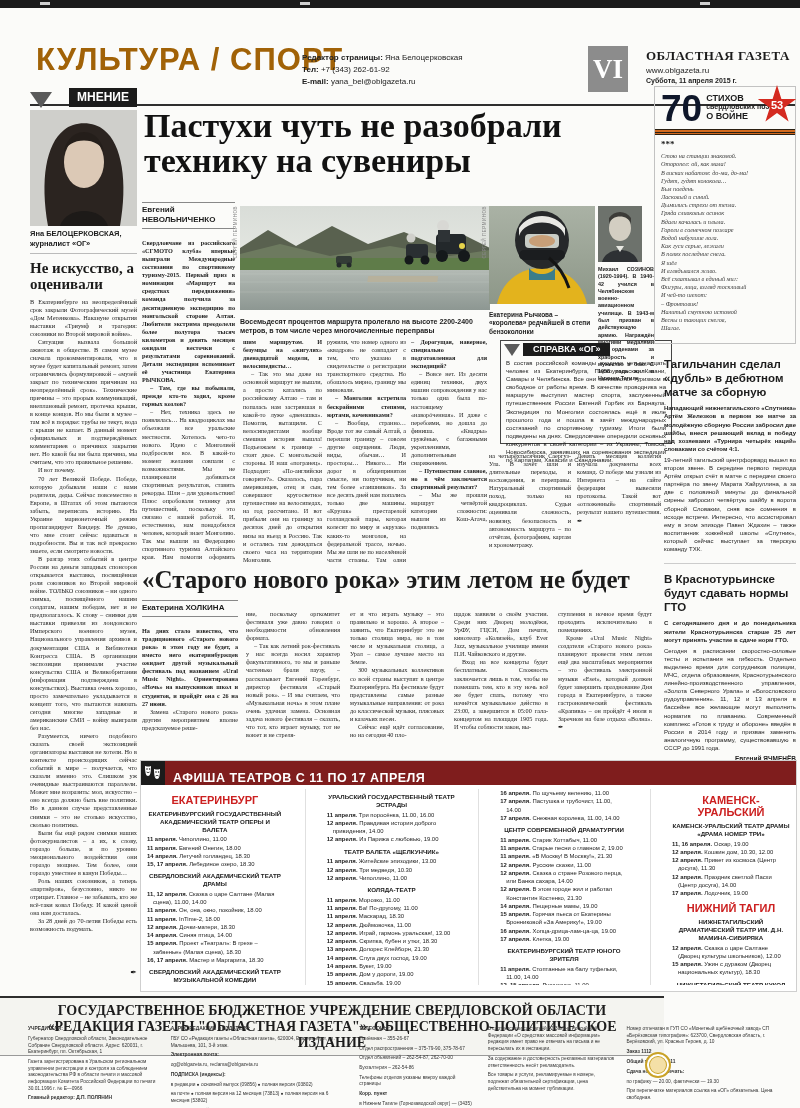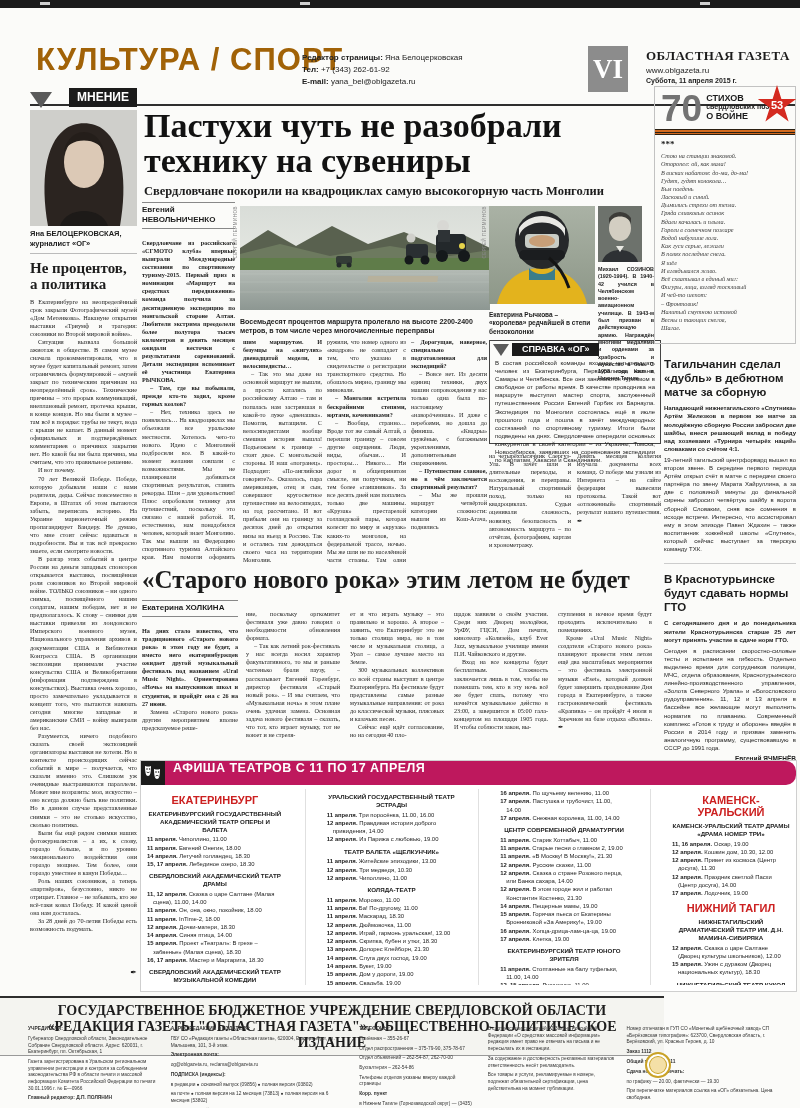--- a/index.html
+++ b/index.html
@@ -55,21 +55,21 @@
   .spravka-title{background:#1b1b1b;color:#fff;font-family:"Liberation Sans",sans-serif;font-weight:bold;
        font-size:9px;padding:1px 10px 2px;}
   .spravka .para{font-family:"Liberation Sans",sans-serif;font-size:6px;line-height:1.35;}
   .poetbio{font-family:"Liberation Sans",sans-serif;font-weight:bold;font-size:5.4px;line-height:1.35;text-align:justify;}
   
   .rock-headline{left:142px;top:566px;width:522px;font-size:25px;font-weight:bold;}
   .rock .para{font-size:6.2px;line-height:1.3;}
   
   .poems{left:654px;top:86px;width:142px;height:258px;border:1px solid #c2c2c2;padding:4px 6px;box-sizing:border-box;}
   .p70row{display:flex;align-items:flex-start;position:relative;}
-  .p70{font-family:"Liberation Sans",sans-serif;font-weight:bold;font-size:37px;line-height:.95;color:#737373;}
+  .p70{font-family:"Liberation Sans",sans-serif;font-weight:bold;font-size:37px;line-height:.95;color:#0f172a;}
   .p70labels{margin-left:4px;font-family:"Liberation Sans",sans-serif;font-weight:bold;line-height:1.15;margin-top:2px;}
   .pl1{font-size:9px;} .pl2{font-size:7px;} .pl3{font-size:9px;}
   .star{position:absolute;right:-8px;top:-6px;width:40px;height:40px;background:#d42a20;
        clip-path:polygon(50% 0%,61% 35%,98% 35%,68% 57%,79% 91%,50% 70%,21% 91%,32% 57%,2% 35%,39% 35%);
        display:flex;align-items:center;justify-content:center;color:#fff;font-family:"Liberation Sans",sans-serif;
        font-weight:bold;font-size:11px;}
   .ribbon{height:6px;margin:3px -6px 4px;background:repeating-linear-gradient(180deg,#2b2013 0 1.3px,#d2691e 1.3px 2.6px);}
   .poem-title{font-weight:bold;font-size:9px;margin:2px 0 3px;}
   .poem .para{font-style:italic;font-size:6.2px;line-height:1.32;text-align:left;text-indent:0 !important;color:#3a3a3a;}
   
@@ -78,21 +78,21 @@
   .sports-headrow .tri{border-top-color:#8c8c8c;}
   .sports-head{margin-left:auto;background:#8c8c8c;color:#fff;text-align:center;
        font-family:"Liberation Sans",sans-serif;font-weight:bold;font-size:11px;line-height:1.25;padding:4px 8px;}
   .sp-title{font-family:"Liberation Sans",sans-serif;font-weight:bold;font-size:11.5px;line-height:1.2;margin:10px 0 5px;}
   .sp-title.second{border-top:1px solid #ccc;padding-top:9px;}
   .sp-lead{font-family:"Liberation Sans",sans-serif;font-weight:bold;font-size:6px;line-height:1.35;text-align:justify;}
   .sp-body{font-family:"Liberation Sans",sans-serif;font-size:6px;line-height:1.35;text-align:justify;margin-top:3px;}
   .sp-sign{font-family:"Liberation Sans",sans-serif;font-weight:bold;font-size:6.5px;text-align:right;margin-top:3px;}
   
   .afisha{left:140px;top:760px;width:657px;border:1px solid #cfcfcf;background:#fff;box-sizing:border-box;}
-  .af-banner{height:24px;background:#be185d;display:flex;align-items:flex-start;border-radius:10px;}
+  .af-banner{height:24px;background:#7f1d1d;display:flex;align-items:flex-end;}
   .af-icon{width:24px;height:24px;background:#1b1b1b;flex:0 0 24px;display:flex;align-items:center;justify-content:center;}
   .af-title{color:#fff;font-family:"Liberation Sans",sans-serif;font-weight:bold;font-size:12.5px;
        letter-spacing:.5px;margin-left:8px;}
   .af-cols{display:flex;padding:4px 6px 6px;gap:22px;height:196px;overflow:hidden;}
   .af-col{overflow:hidden;}
   .af-col + .af-col{border-left:1px solid #e0e0e0;padding-left:21px;}
   .af-city{font-family:"Liberation Sans",sans-serif;font-weight:bold;font-size:11px;color:#cc2020;
        text-align:center;margin:5px 0 3px;}
   .af-venue{font-family:"Liberation Sans",sans-serif;font-weight:bold;font-size:6.2px;line-height:1.25;
        text-align:center;margin:4px 0 2px;}
@@ -141,37 +141,36 @@
       <rect width="107" height="116" fill="#cfcfcb"></rect>
       <path d="M18,116 C10,70 16,34 34,20 C44,11 64,11 74,20 C92,34 98,72 90,116 Z" fill="#2b2420"></path>
       <ellipse cx="54" cy="52" rx="20" ry="26" fill="#dcc9b6"></ellipse>
       <path d="M34,44 C36,26 72,26 74,44 C74,34 66,22 54,22 C42,22 34,34 34,44 Z" fill="#241e1a"></path>
       <path d="M30,116 C36,96 72,96 78,116 Z" fill="#1d1a18"></path>
     </svg>
     <div class="op-cap">
       <div>Яна БЕЛОЦЕРКОВСКАЯ,</div>
       <div>журналист «ОГ»</div>
     </div>
-    <div class="op-title">Не процентов, а политика</div>
+    <div class="op-title">Не искусство, а оценивали</div>
     <div class="op-body colflow">
         <div class="para">В Екатеринбурге на неопределённый срок закрыли Фотографический музей «Дом Метенкова». Накануне открытия выставки «Триумф и трагедия: союзники во Второй мировой войне».</div>
         <div class="para">Ситуация вызвала большой ажиотаж в обществе. В самом музее сначала прокомментировали, что в музее будет капитальный ремонт, затем ограничились формулировкой – «музей закрыт по техническим причинам на неопределённый срок». Технические причины – это прорыв коммуникаций, внеплановый ремонт, протечка крыши, в конце концов. Но мы были в музее – там всё в порядке: трубы не текут, вода с крыши не капает. В данный момент официальных и подтверждённых комментариев о причинах закрытия нет. Но какой бы ни была причина, мы считаем, что это правильное решение.</div>
         <div class="para">И вот почему.</div>
         <div class="para">70 лет Великой Победе. Победе, которую добывали наши с вами родители, деды. Сейчас повсеместно в Европе, в Штатах об этом пытаются забыть, переписать историю. На Украине марионеточный режим пропагандирует Бандеру. Не думаю, что мне стоит сейчас вдаваться в подробности. Вы и так всё прекрасно знаете, если смотрите новости.</div>
         <div class="para">В разгар этих событий в центре России на деньги западных спонсоров открывается выставка, посвящённая роли союзников во Второй мировой войне. ТОЛЬКО союзников – ни одного снимка, посвящённого нашим солдатам, нашим победам, нет и не предполагалось. К слову – снимки для выставки привезли из лондонского Имперского военного музея, Национального управления архивов и документации США и Библиотеки Конгресса США. В организации экспозиции принимали участие консульства США и Великобритании (информация подтверждена в консульствах). Выставка очень хорошо, просто замечательно укладывается в концепт того, что пытаются навязать сегодня многие западные и американские СМИ – войну выиграли без нас.</div>
         <div class="para">Разумеется, ничего подобного сказать своей экспозицией организаторы выставки не хотели. Но в контексте происходящих сейчас событий в мире – получается, что сказали именно это. Слишком уж очевидные выстраиваются параллели. Может мне возразить: мол, искусство – оно всегда должно быть вне политики. Но в данном случае представленные снимки – это не столько искусство, сколько политика.</div>
         <div class="para">Были бы ещё рядом снимки наших фотожурналистов – а их, к слову, гораздо больше, и по уровню эмоционального воздействия они гораздо мощнее. Тем более, они гораздо уместнее в канун Победы…</div>
         <div class="para">Роль наших союзников, а теперь «партнёров», безусловно, никто не отрицает. Главное – не забывать, кто же всё-таки ковал Победу. И какой ценой она нам досталась.</div>
         <div class="para">За 28 дней до 70-летия Победы есть возможность подумать.</div>
       </div>
     <div class="endmark">✒</div>
   </div>
 
   <div class="abs headline">Пастухи чуть не разобрали технику на сувениры</div>
-  <div class="abs subtitle">Свердловчане покорили на квадроциклах самую высокогорную часть Монголии</div>
 
   <div class="abs body-col colflow" style="left:142px;top:202px;width:93px;height:360px;">
     <div class="authorbox">
       <div>Евгений</div>
       <div>НЕВОЛЬНИЧЕНКО</div>
     </div>
     <div>
         <div class="para q">Свердловчане из российского «СГМОТО клуба» впервые выиграли Международные состязания по спортивному туризму-2015. Первый приз в номинации «Маршрут на средствах передвижения» команда получила за десятидневную экспедицию по монгольской стороне Алтая. Любители экстрима преодолели более полутора тысяч километров и девять месяцев ожидали весточки с результатами соревнований. Детали экспедиции вспоминает её участница Екатерина РЫЧКОВА.</div>
         <div class="para q">– Там, где вы побывали, прежде кто-то ходил, кроме горных козлов?</div>
         <div class="para">– Нет, техника здесь не появлялась… На квадроциклах мы объезжали все уральские местности. Хотелось чего-то нового. Идею с Монголией подбросили все. В какой-то момент желания совпали с возможностями. Мы не планировали добиваться спортивных результатов, ставить рекорды. Шли – для удовольствия! Плюс опробовали технику для путешествий, поскольку это связано с нашей работой. И, естественно, нам понадобился человек, который знает Монголию. Так мы вышли на Федерацию спортивного туризма Алтайского края. Нам помогли оформить бумаги, получить обеспечение, подкорректировать маршрут. Собирались в пустыню Гоби, однако предпочли её однообразию многоликость монгольского Алтая.</div>
@@ -261,21 +260,21 @@
       <div class="para q">– Монголия встретила бескрайними степями, юртами, кочевниками?</div>
       <div class="para">– Вообще, странно… Вроде тот же самый Алтай, а перешли границу – совсем другие ощущения. Люди, виды, обычаи… И просторы… Никого… Ни дорог в общепринятом смысле, ни попутчиков, ни тем более «гаишников». За все десять дней нам попались только две машины. «Крузак» престарелой голландской пары, которая колесит по миру и «крузак» каких-то монголов, на федеральной трассе, ночью. Мы же шли не по населённой части страны. Там одни кочевники. Пригнал скот – поставил юрту, а ушёл скот – собрался, двинулся дальше… Иногда в горах откуда ни возьмись прибегали пастухи. Радостные та-</div>
     </div>
   <div class="abs body-col colflow" style="left:411px;top:338px;width:76px;height:224px;">
       <div class="para q">– Дорогущая, наверное, специально подготовленная для экспедиций?</div>
       <div class="para">– Вовсе нет. Из десяти единиц техники, двух машин сопровождения у нас только одна была по-настоящему «наворóченная». И даже с перебоями, но дошла до финиша. «Квадры» гружёные, с багажными укреплениями, дополнительным снаряжением.</div>
       <div class="para q">– Путешествие славное, но в чём заключается спортивный результат?</div>
       <div class="para">– Мы же прошли маршрут четвёртой категории сложности: вышли из Кош-Агача, поднялись</div>
     </div>
 
-  <div class="abs spravka" style="left:489px;top:340px;width:172px;height:104px;box-sizing:border-box;">
+  <div class="abs spravka" style="left:500px;top:340px;width:172px;height:104px;box-sizing:border-box;">
     <div class="spravka-head">
       <span class="tri"></span>
       <span class="spravka-title">СПРАВКА «ОГ»</span>
     </div>
     <div class="para">В состав российской команды входили четырнадцать человек из Екатеринбурга, Первоуральска, Казани, Самары и Челябинска. Все они занимаются туризмом в свободное от работы время. В качестве проводника на маршруте выступил мастер спорта, заслуженный путешественник России Евгений Горбик из Барнаула. Экспедиция по Монголии состоялась ещё в июле прошлого года и пошла в зачёт международных состязаний по спортивному туризму. Итоги были подведены на днях. Свердловчане опередили основных конкурентов в своей категории – из Украины, Томска, Новосибирска, заявивших на соревнования экспедиции по Карпатам, Хакасии и Скандинавии.</div>
   </div>
 
   <div class="abs body-col colflow" style="left:489px;top:452px;width:82px;height:110px;">
       <div class="para">на четырёхтысячник Саергуз-Ула. В зачёт шли и длительные переходы, и восхождения, и переправы. Натуральный спортивный поход, только на квадроциклах. Судьи оценивали сложность, новизну, безопасность и автономность маршрута – по отчётам, фотографиям, картам и хронометражу.</div>
     </div>

